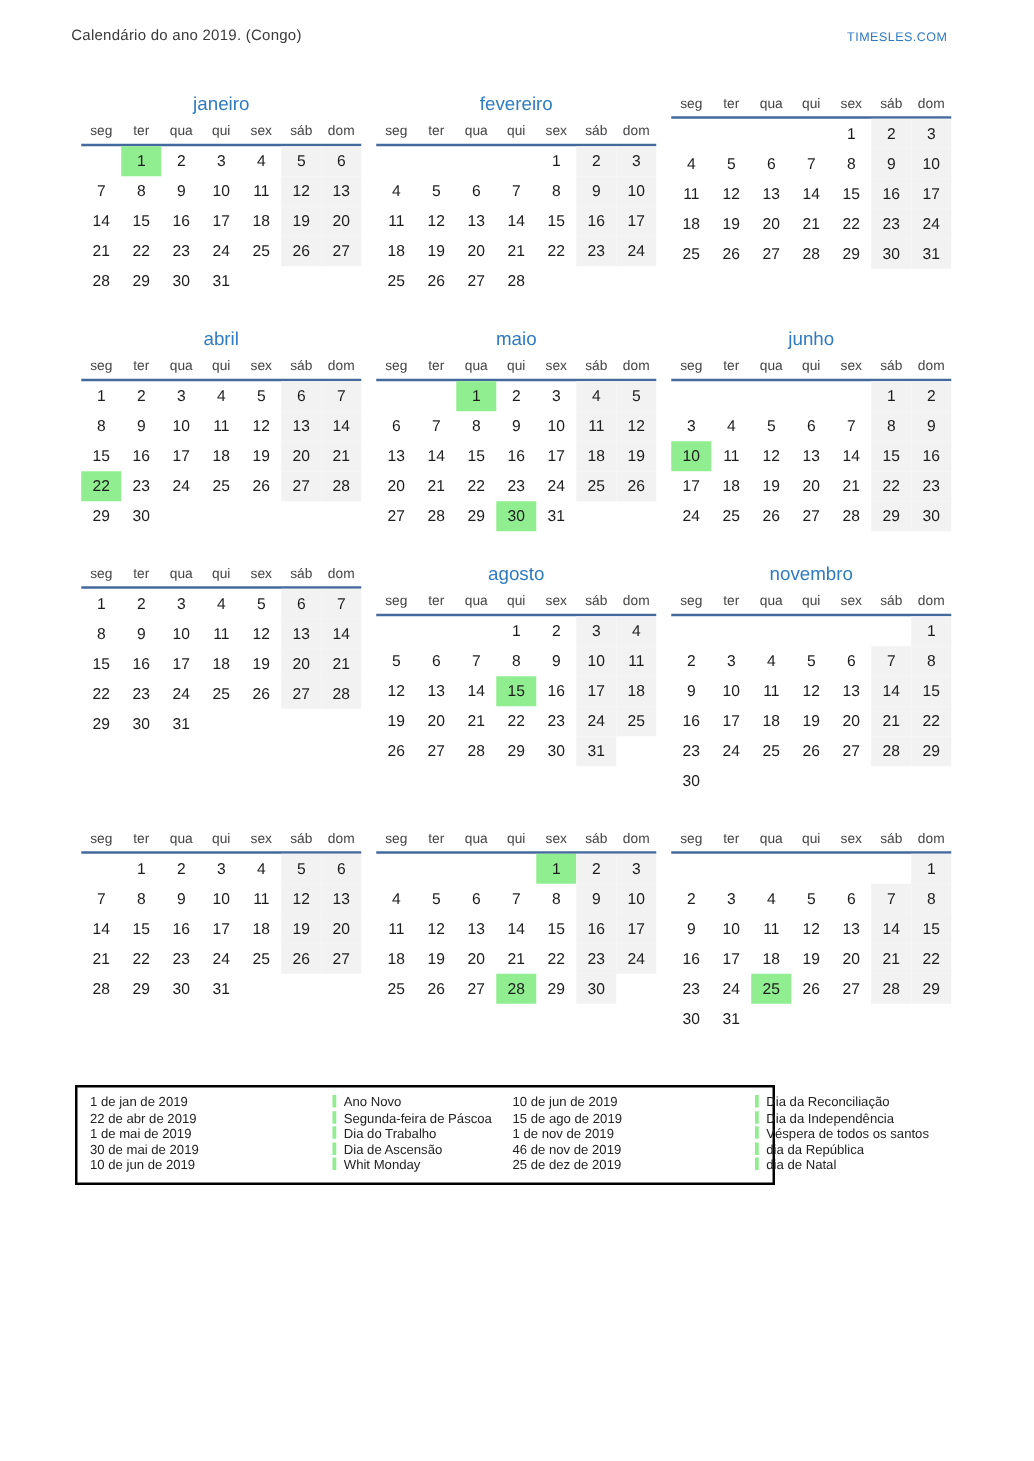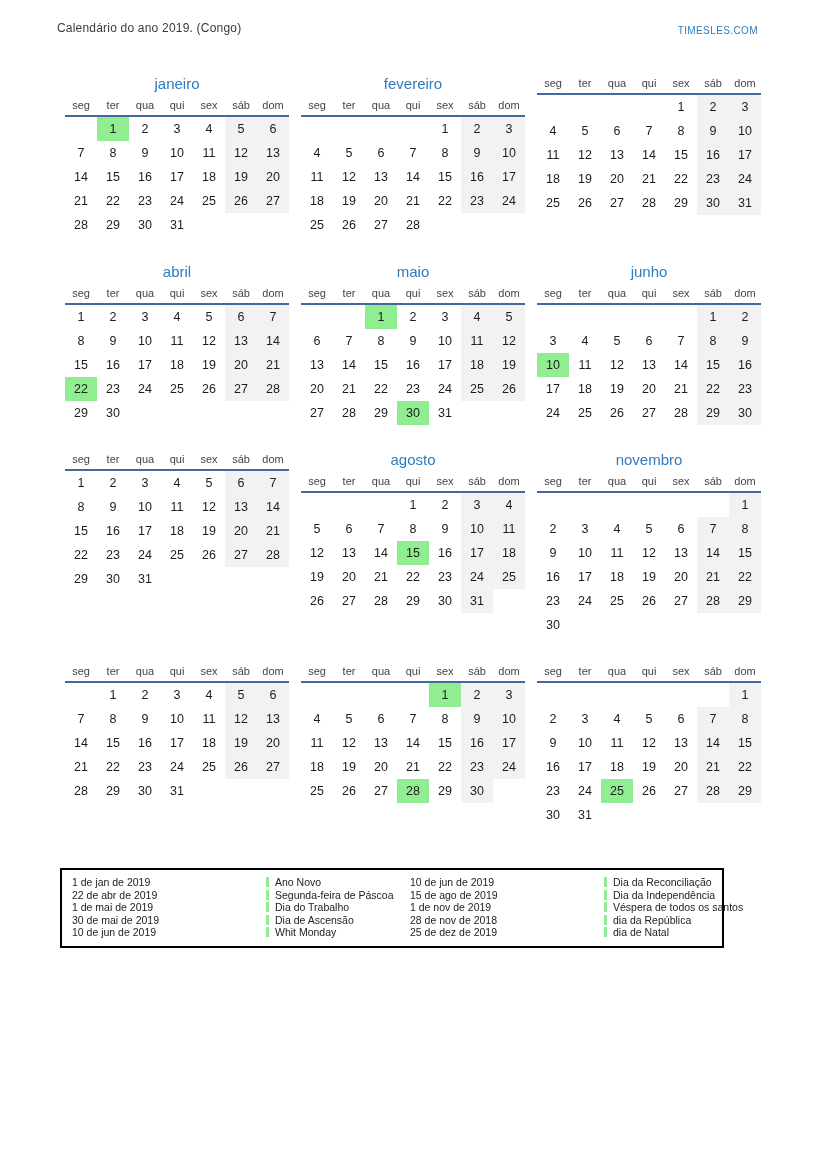--- a/index.html
+++ b/index.html
@@ -46,21 +46,21 @@
     font-size:11px;color:#444;
   }
   .wk-grid{display:grid;grid-template-columns:repeat(7,32px);}
   .cell{
     width:32px;height:24px;line-height:24px;text-align:center;
     font-size:12.5px;color:#1c1c1c;
   }
   .cell.we{background:var(--weekend-gray);}
   .cell.hl{background:var(--highlight-green);}
   .legend{
-    position:absolute;left:60px;top:868px;width:664px;
+    position:absolute;left:60px;top:868px;width:560px;
     border:2px solid var(--legend-border);
     padding:6px 0 7px 0;background:#fff;
   }
   .legend-grid{
     display:grid;
     grid-template-columns:156px 182px 156px auto;
     row-gap:0;
   }
   .legend-grid .ldate{
     padding-left:10px;font-size:10.5px;color:#222;
@@ -690,20 +690,20 @@
       <div class="ldate">22 de abr de 2019</div>
       <div class="lname"><i class="bar"></i><span>Segunda-feira de Páscoa</span></div>
       <div class="ldate">15 de ago de 2019</div>
       <div class="lname"><i class="bar"></i><span>Dia da Independência</span></div>
       <div class="ldate">1 de mai de 2019</div>
       <div class="lname"><i class="bar"></i><span>Dia do Trabalho</span></div>
       <div class="ldate">1 de nov de 2019</div>
       <div class="lname"><i class="bar"></i><span>Véspera de todos os santos</span></div>
       <div class="ldate">30 de mai de 2019</div>
       <div class="lname"><i class="bar"></i><span>Dia de Ascensão</span></div>
-      <div class="ldate">28 de nov de 2018</div>
+      <div class="ldate">46 de nov de 2019</div>
       <div class="lname"><i class="bar"></i><span>dia da República</span></div>
       <div class="ldate">10 de jun de 2019</div>
       <div class="lname"><i class="bar"></i><span>Whit Monday</span></div>
       <div class="ldate">25 de dez de 2019</div>
       <div class="lname"><i class="bar"></i><span>dia de Natal</span></div>
     </div>
 </div>
 
 </body></html>

